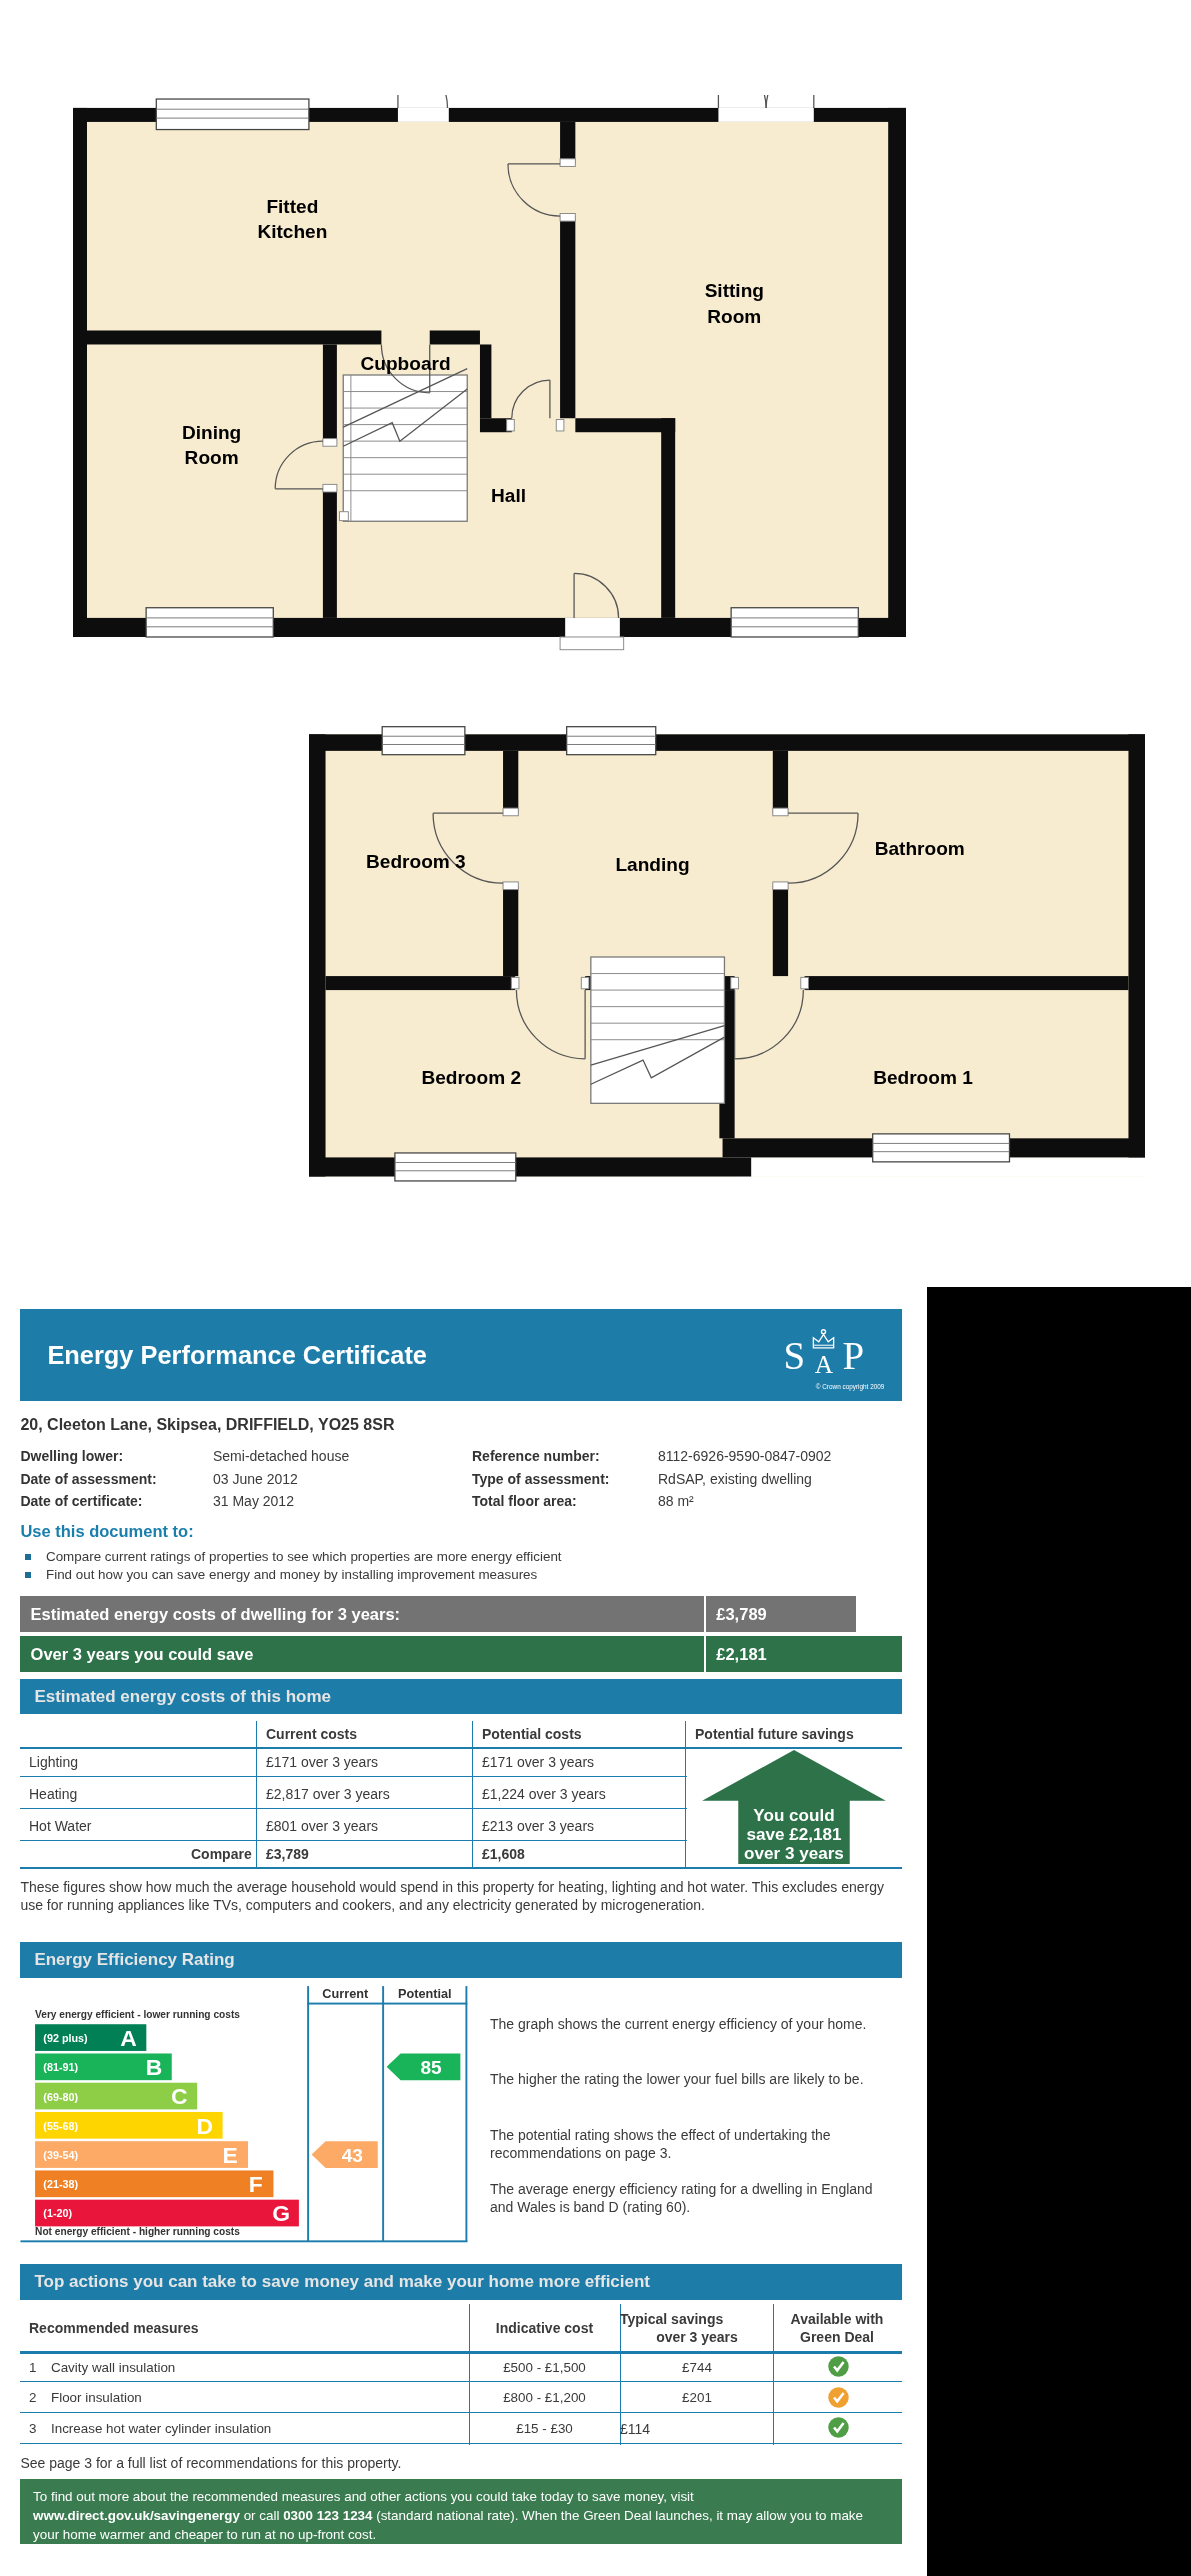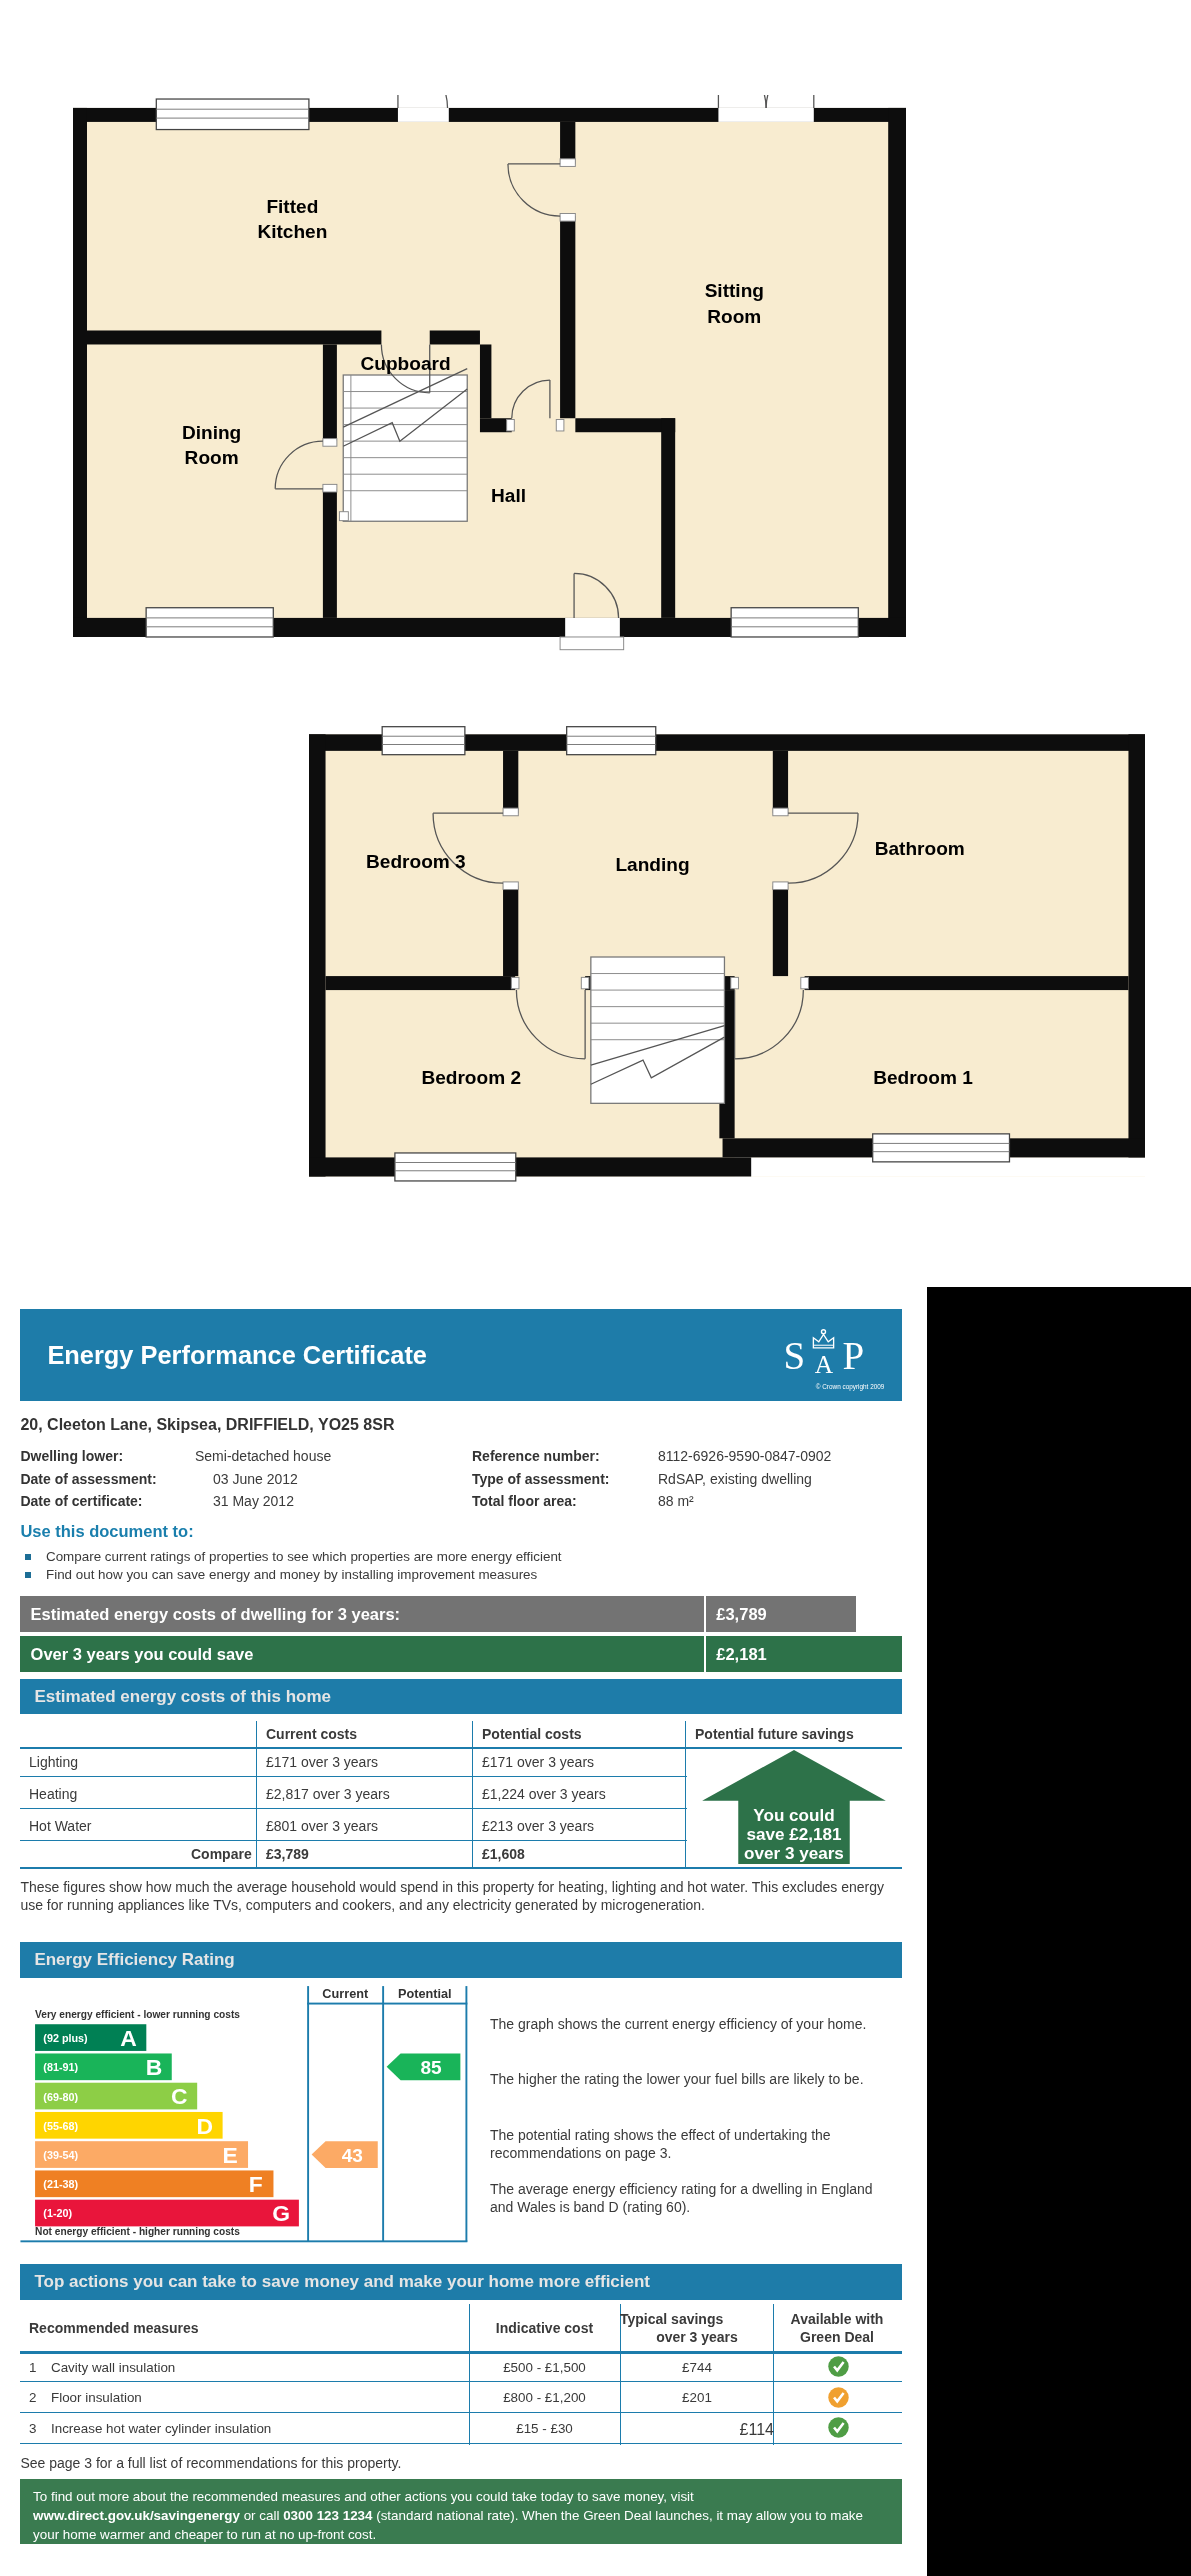--- a/index.html
+++ b/index.html
@@ -236,21 +236,21 @@
         <span>P</span>
       </div>
       <div style="font-size:6.4px;margin-top:5.1px;text-align:right;">© Crown copyright 2009</div>
     </div>
   </div>
 
   <div class="abs bold" style="left:20.4px;top:1416px;font-size:16px;color:#333;">20, Cleeton Lane, Skipsea, DRIFFIELD, YO25 8SR</div>
 
   <div>
     <div class="cell lbl-col" style="left:20.4px;top:1448px;">Dwelling lower:</div>
-    <div class="cell" style="left:195px;top:1448px;">Semi-detached house</div>
+    <div class="cell" style="left:213px;top:1448px;">Semi-detached house</div>
     <div class="cell lbl-col" style="left:472px;top:1448px;">Reference number:</div>
     <div class="cell" style="left:658px;top:1448px;">8112-6926-9590-0847-0902</div>
     <div class="cell lbl-col" style="left:20.4px;top:1471px;">Date of assessment:</div>
     <div class="cell" style="left:213px;top:1471px;">03 June 2012</div>
     <div class="cell lbl-col" style="left:472px;top:1471px;">Type of assessment:</div>
     <div class="cell" style="left:658px;top:1471px;">RdSAP, existing dwelling</div>
     <div class="cell lbl-col" style="left:20.4px;top:1493px;">Date of certificate:</div>
     <div class="cell" style="left:213px;top:1493px;">31 May 2012</div>
     <div class="cell lbl-col" style="left:472px;top:1493px;">Total floor area:</div>
     <div class="cell" style="left:658px;top:1493px;">88 m²</div>
@@ -413,21 +413,21 @@
     <div class="cell" style="left:469px;top:2390px;width:151px;text-align:center;font-size:13.4px;">£800 - £1,200</div>
     <div class="cell" style="left:620px;top:2390px;width:154px;text-align:center;font-size:13.4px;">£201</div>
     <svg class="abs" style="left:827px;top:2386px;" width="23" height="23" viewBox="-18 -18 36 36">
       <circle r="16" fill="#f0a030"></circle>
       <path d="M-7 0 L-2 6 L8 -7" stroke="#fff" stroke-width="4" fill="none"></path>
     </svg>
 
     <div class="cell" style="left:29px;top:2421px;font-size:13.4px;">3</div>
     <div class="cell" style="left:51px;top:2421px;font-size:13.4px;">Increase hot water cylinder insulation</div>
     <div class="cell" style="left:469px;top:2421px;width:151px;text-align:center;font-size:13.4px;">£15 - £30</div>
-    <div class="cell" style="left:620px;top:2421px;width:154px;text-align:right;font-size:16px;">£114</div>
+    <div class="cell" style="left:620px;top:2421px;width:154px;text-align:left;font-size:14px;">£114</div>
     <svg class="abs" style="left:827px;top:2416px;" width="23" height="23" viewBox="-18 -18 36 36">
       <circle r="16" fill="#4f9d45"></circle>
       <path d="M-7 0 L-2 6 L8 -7" stroke="#fff" stroke-width="4" fill="none"></path>
     </svg>
   </div>
 
   <div class="abs para" style="left:20.4px;top:2454px;width:878px;">See page 3 for a full list of recommendations for this property.</div>
 
   <div class="abs greenbox" style="left:20.4px;top:2479px;width:882px;height:65px;">
     <span>To find out more about the recommended measures and other actions you could take today to save money, visit </span><span class="bold">www.direct.gov.uk/savingenergy</span><span> or call </span><span class="bold">0300 123 1234</span><span> (standard national rate). When the Green Deal launches, it may allow you to make your home warmer and cheaper to run at no up-front cost.</span>

